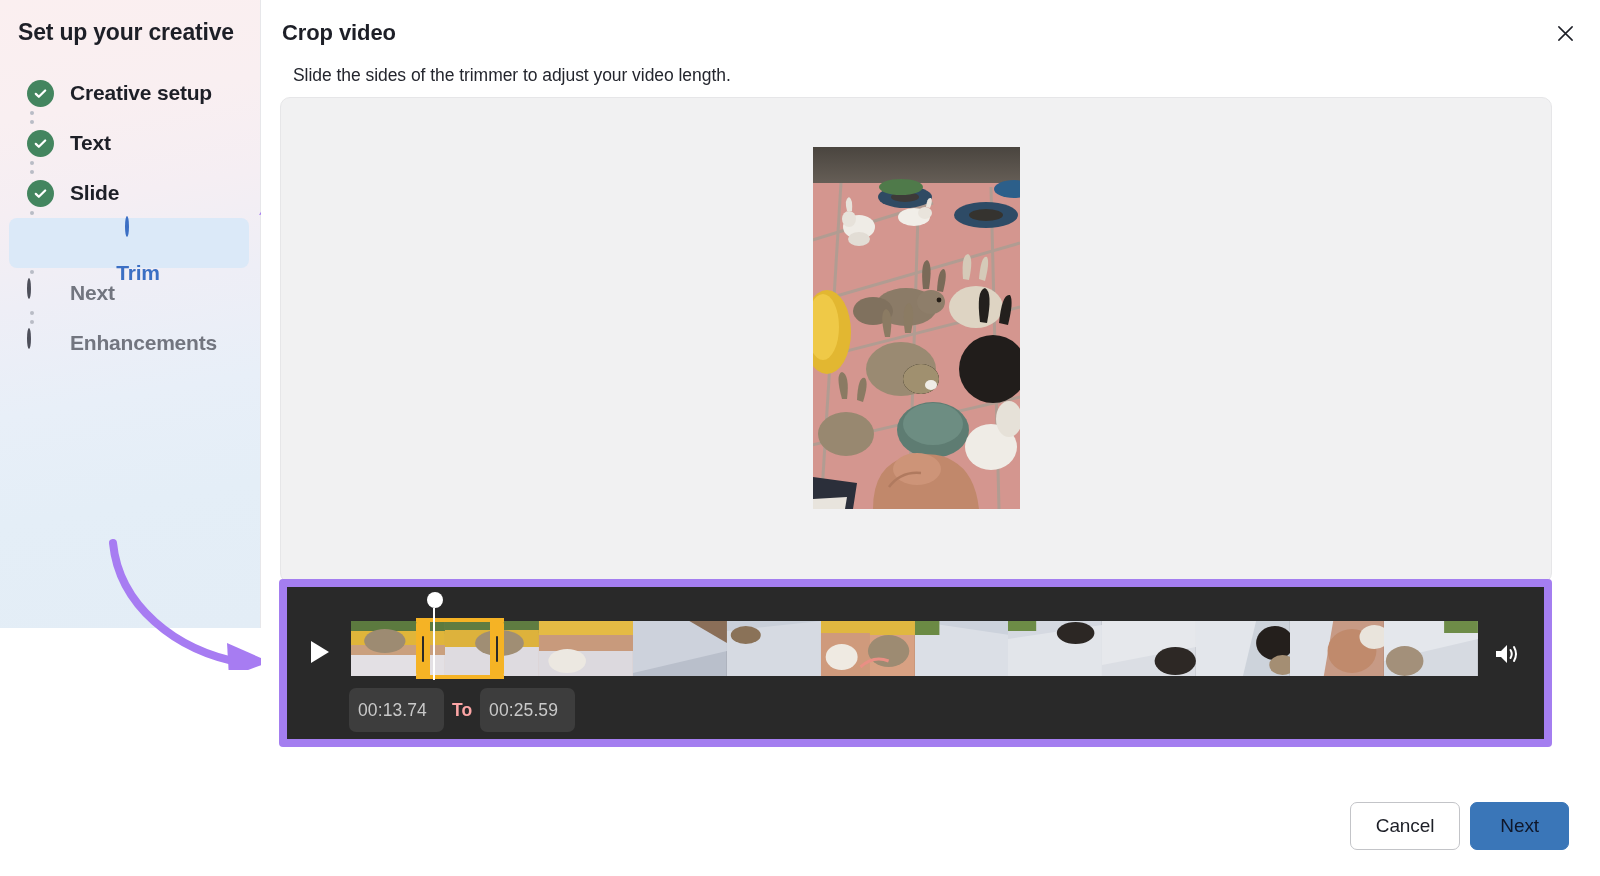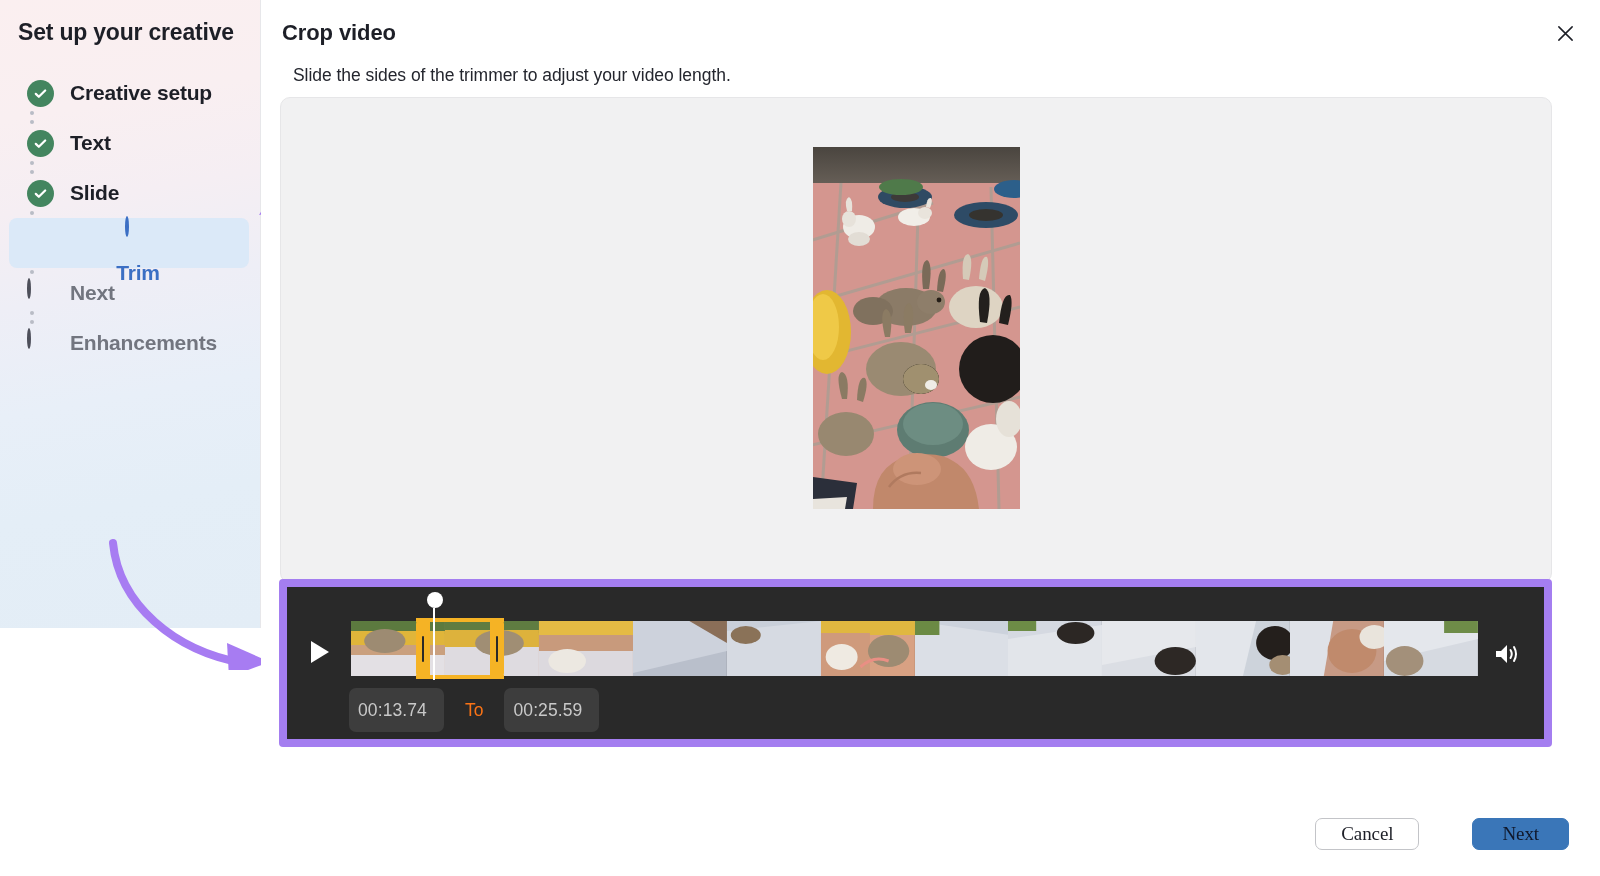--- a/index.html
+++ b/index.html
@@ -316,43 +316,42 @@
     border: none;
     border-radius: 7px;
     color: #c9c9c9;
     font-size: 17.5px;
     font-family: "Liberation Sans", sans-serif;
     text-align: left;
     padding-left: 9px;
     letter-spacing: 0.1px;
   }
   .time-to {
-    color: #f97316;
+    color: #fca5a5;
     font-size: 17.5px;
-    font-weight: 400;
-    margin: 0 21px;
+    font-weight: 700;
+    margin: 0 8px;
   }
 
   
   .footer {
     position: absolute;
     right: 31px;
     bottom: 26px;
     display: flex;
     align-items: center;
     gap: 10px;
   }
   .btn {
-    height: 32px;
+    height: 48px;
     border-radius: 7px;
     font-size: 19px;
-    font-family: Liberation Serif, serif;
+    font-family: Liberation Sans, sans-serif;
     cursor: pointer;
     letter-spacing: -0.1px;
-    margin-left: 43px;
   }
   .btn-cancel {
     background: #ffffff;
     border: 1px solid #c3c4c8;
     color: #1d1f27;
     padding: 0 25px;
   }
   .btn-next {
     background: #3a76b8;
     border: 1px solid #3a76b8;

